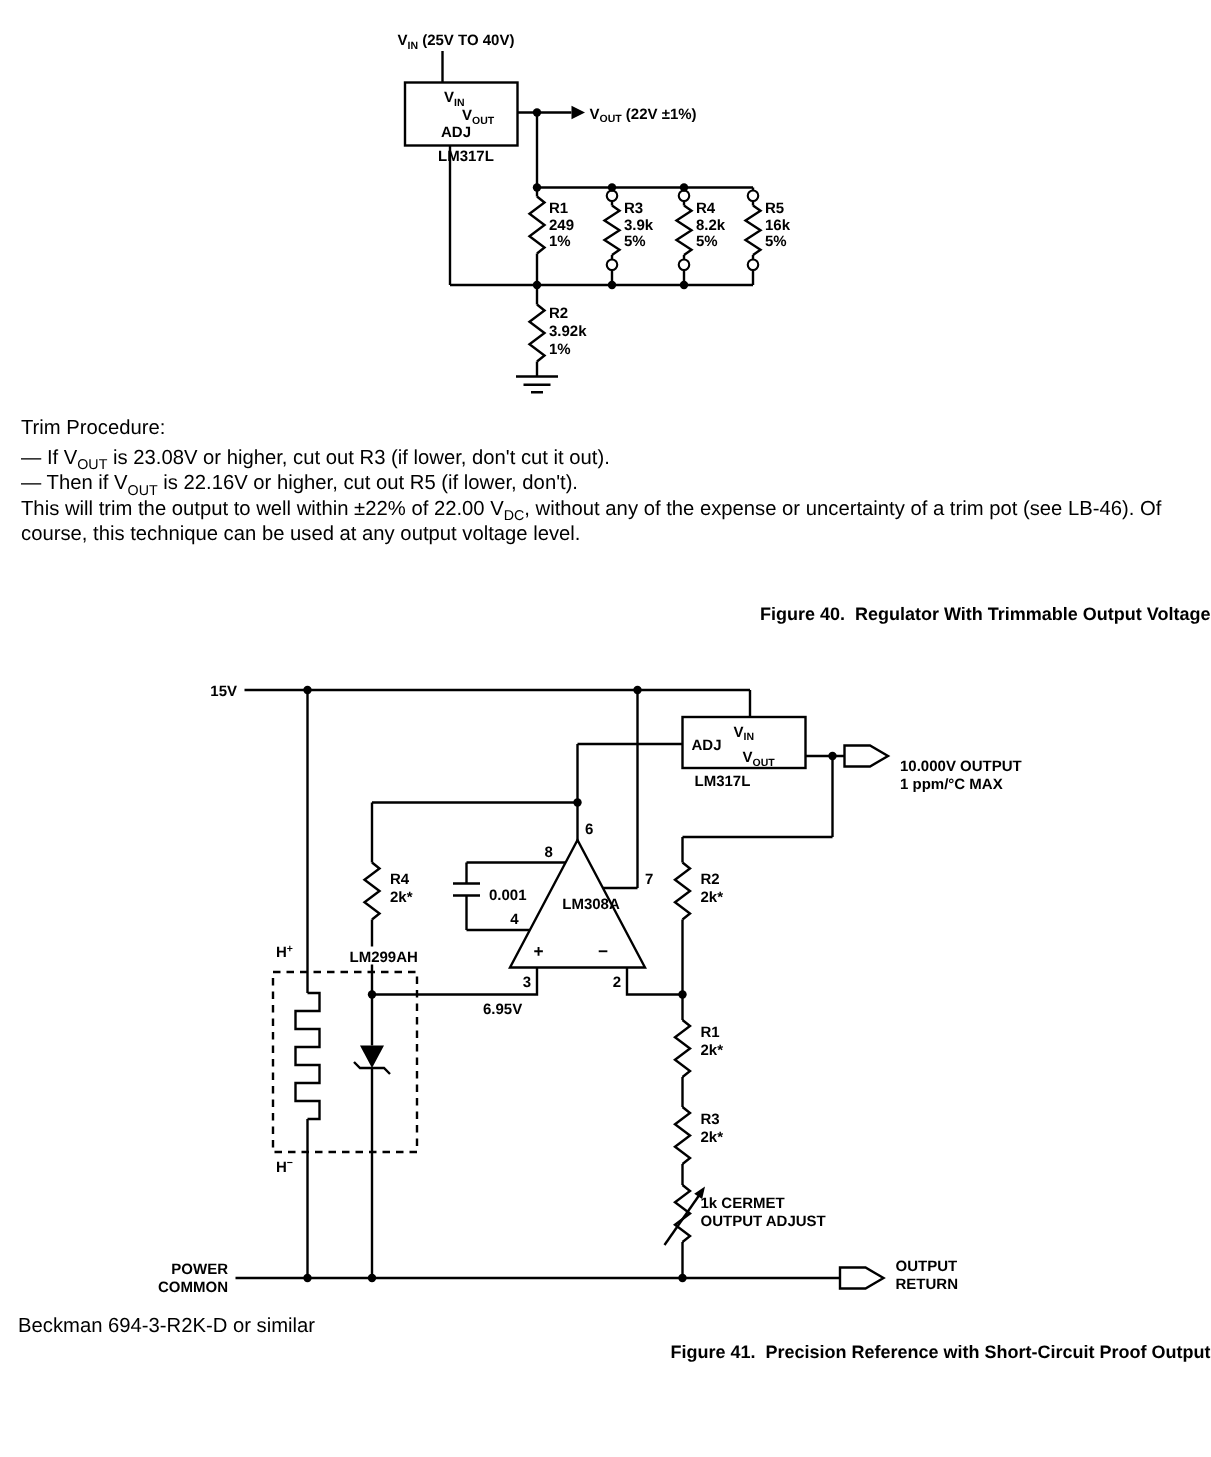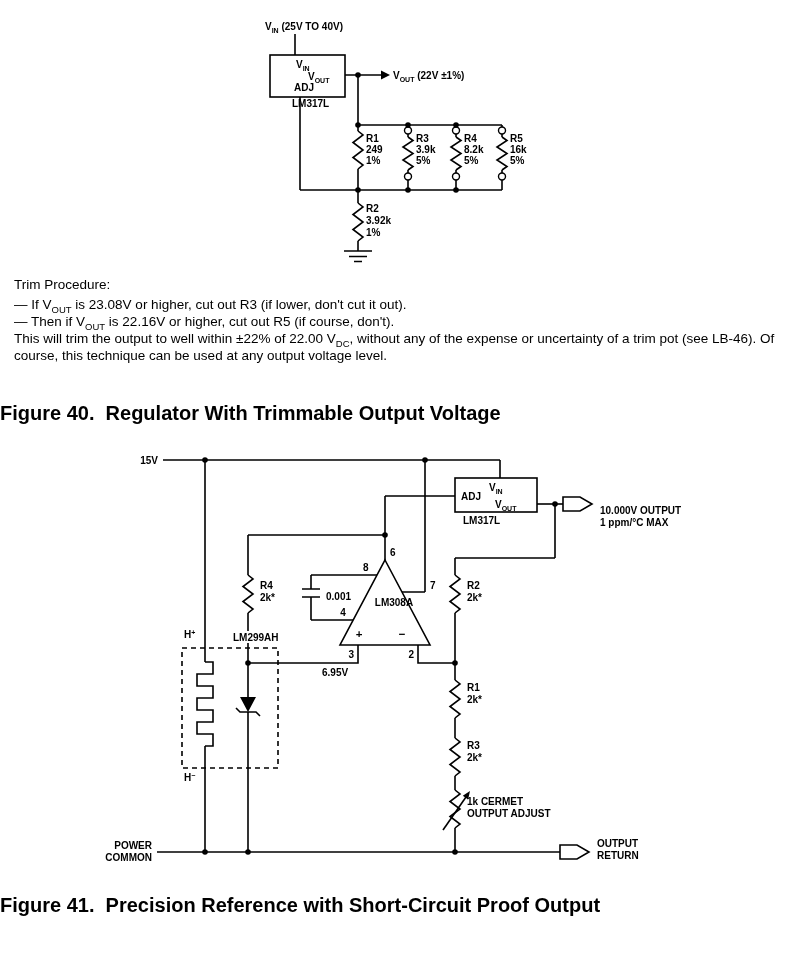--- a/index.html
+++ b/index.html
@@ -15,22 +15,22 @@
   .dash{fill:none;stroke:#000;stroke-width:1.6;stroke-dasharray:5 4}
   .st{font:bold 10px "Liberation Sans",sans-serif;fill:#000}
   .big{font-size:11.5px}
   .sub{font-size:7px}
   .sup{font-size:7px}
   .mid{text-anchor:middle}
   .end{text-anchor:end}
   .tb{position:absolute;left:14px;top:276px;width:775px;font-size:13.5px;line-height:17px}
   .tb .hd{font-weight:normal;margin-bottom:3px}
   .tb sub{font-size:9.5px;line-height:0}
-  .caption{position:absolute;left:0;width:807px;text-align:left;
-           font-weight:bold;font-size:20px;white-space:pre}
+  .caption{position:absolute;left:0;width:807px;text-align:right;
+           font-weight:bold;font-size:12px;white-space:pre}
   .cap40{top:402px}
   .cap41{top:894px}
   .footnote{position:absolute;left:12px;top:875px;font-size:13.5px;line-height:18px}
 </style>
 </head>
 <body>
 
 <div class="page">
 
 <svg class="schematic" viewBox="0 0 807 971">
@@ -247,24 +247,25 @@
     <g>
       <text class="st" x="597" y="847">OUTPUT</text>
       <text class="st" x="597" y="859">RETURN</text>
     </g>
   </g>
 </svg>
 
 <div class="tb">
   <div class="hd">Trim Procedure:</div>
   <div><span>— If V</span><sub>OUT</sub><span> is 23.08V or higher, cut out R3 (if lower, don't cut it out).</span></div>
-  <div><span>— Then if V</span><sub>OUT</sub><span> is 22.16V or higher, cut out R5 (if course, don't).</span></div>
+  <div><span>— Then if V</span><sub>OUT</sub><span> is 22.16V or higher, cut out R5 (if lower, don't).</span></div>
   <div><span>This will trim the output to well within ±22% of 22.00 V</span><sub>DC</sub><span>, without any of the expense or uncertainty of a trim pot (see LB-46). Of course, this technique can be used at any output voltage level.</span></div>
 </div>
 
 <div class="caption cap40">Figure 40.  Regulator With Trimmable Output Voltage</div>
 
 <div class="footnote">
+  <div>Beckman 694-3-R2K-D or similar</div>
 </div>
 
 <div class="caption cap41">Figure 41.  Precision Reference with Short-Circuit Proof Output</div>
 
 </div>
 
 </body></html>

